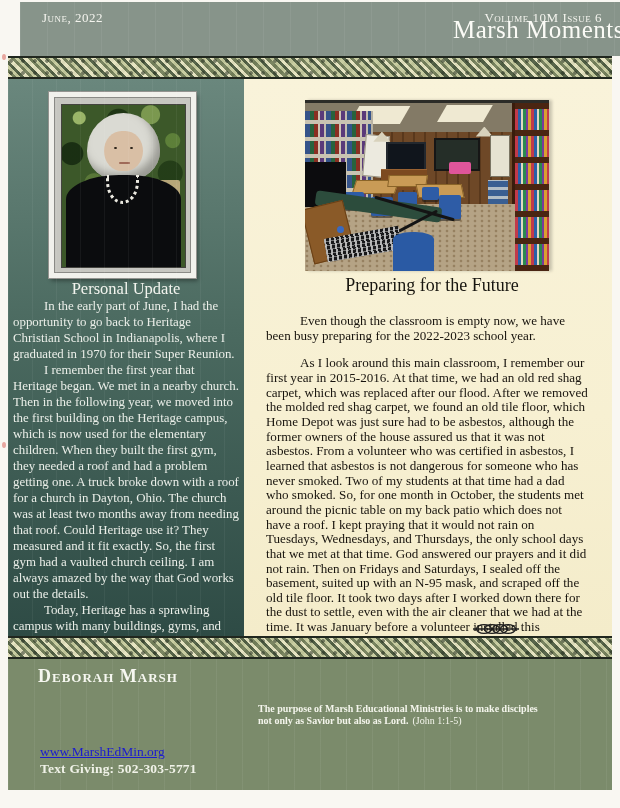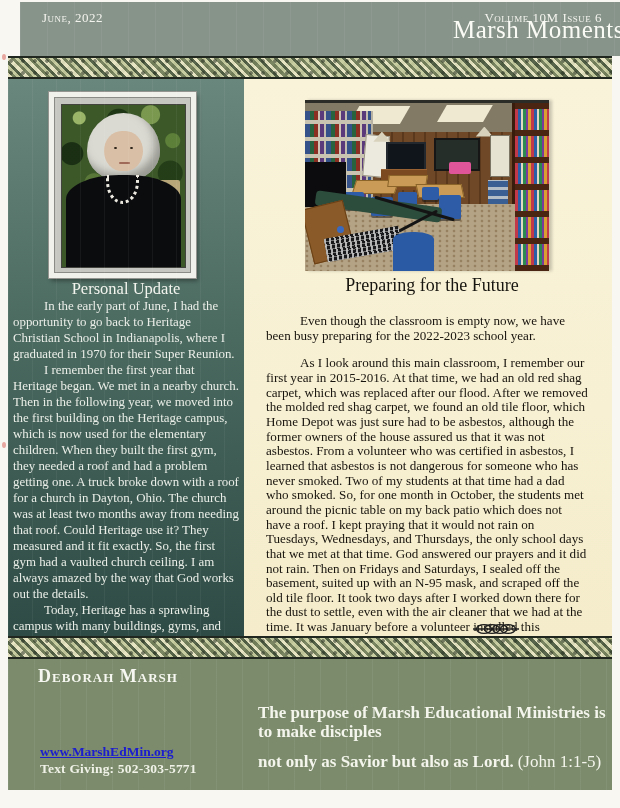--- a/index.html
+++ b/index.html
@@ -118,25 +118,25 @@
     color:#17130d;font-size:13.1px;line-height:1.12;}
   .right-text p{margin:13px;text-indent:2.6em;}
   .rings{position:absolute;left:229px;top:544px;}
 
   
   .footer{position:absolute;left:8px;top:659px;width:604px;height:131px;background:#7b8b6b;
     background-image:repeating-linear-gradient(90deg,rgba(255,255,255,.06) 0 1px,transparent 1px 26px);}
   .f-name{position:absolute;left:30px;top:7px;margin:0;color:#f6f7f0;font-variant:small-caps;
     font-size:18px;font-weight:700;letter-spacing:1px;}
   .f-address{position:absolute;left:32px;top:44px;color:#eef0e6;font-size:12.4px;line-height:1.1;}
-  .f-website{position:absolute;left:32px;top:85px;font-size:13.5px;font-weight:700;color:#1b1bd0;text-decoration:underline;}
+  .f-website{position:absolute;left:32px;top:85px;font-size:13.5px;font-weight:400;color:#1b1bd0;text-decoration:underline;}
   .f-giving{position:absolute;left:32px;top:102px;color:#f0f2e8;font-size:13.5px;font-weight:600;letter-spacing:.2px;}
-  .f-purpose{position:absolute;left:250px;top:44px;width:352px;color:#f4f5ec;font-size:17px;
+  .f-purpose{position:absolute;left:250px;top:44px;width:352px;color:#f4f5ec;font-size:10px;
     font-weight:700;line-height:1.13;}
-  .f-purpose-final{display:block;margin-top:11px;}
+  .f-purpose-final{display:block;margin-top:1px;}
   .f-ref{font-weight:400;margin-left:4px;}
 
   .margin-dot{position:absolute;width:4px;height:6px;background:#e8a7a0;border-radius:50%;}
 </style>
 </head>
 <body>
 
 <div class="page">
 
   <div class="masthead">

